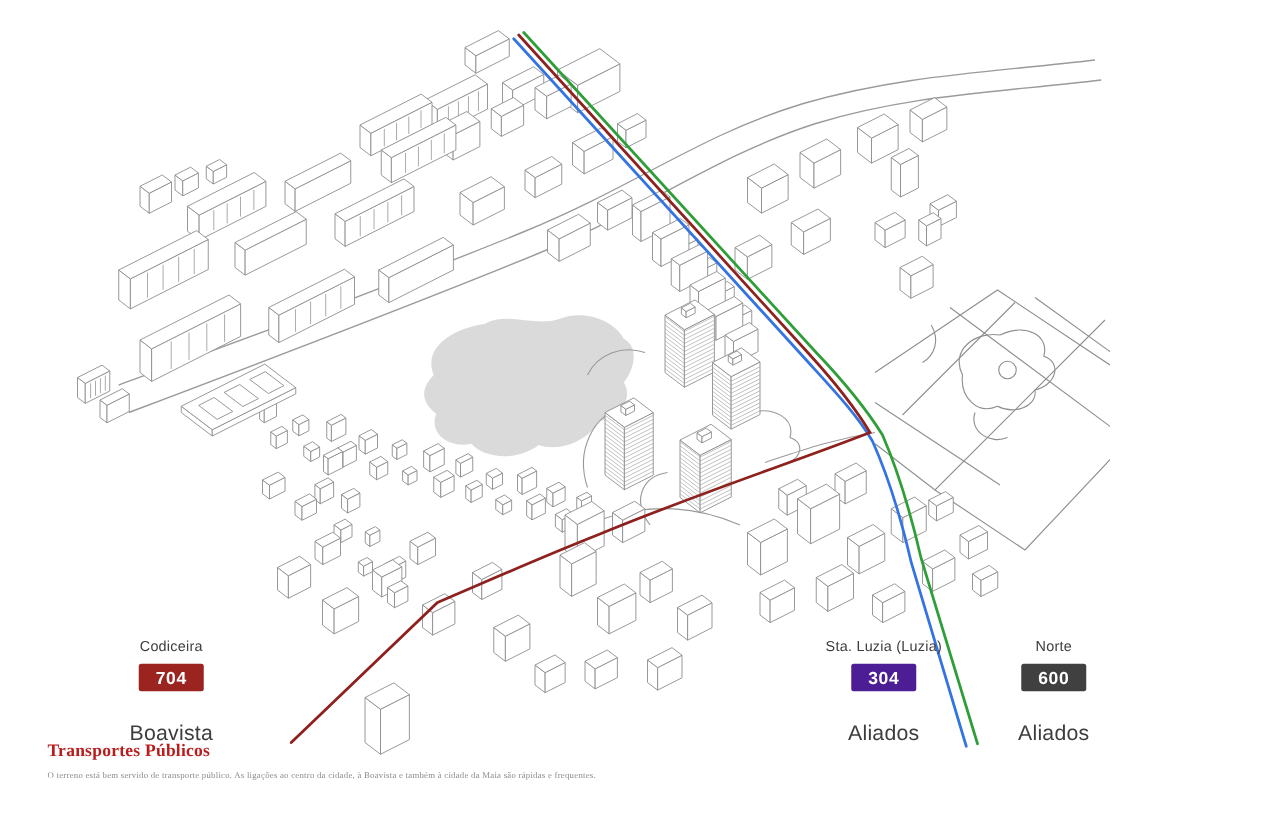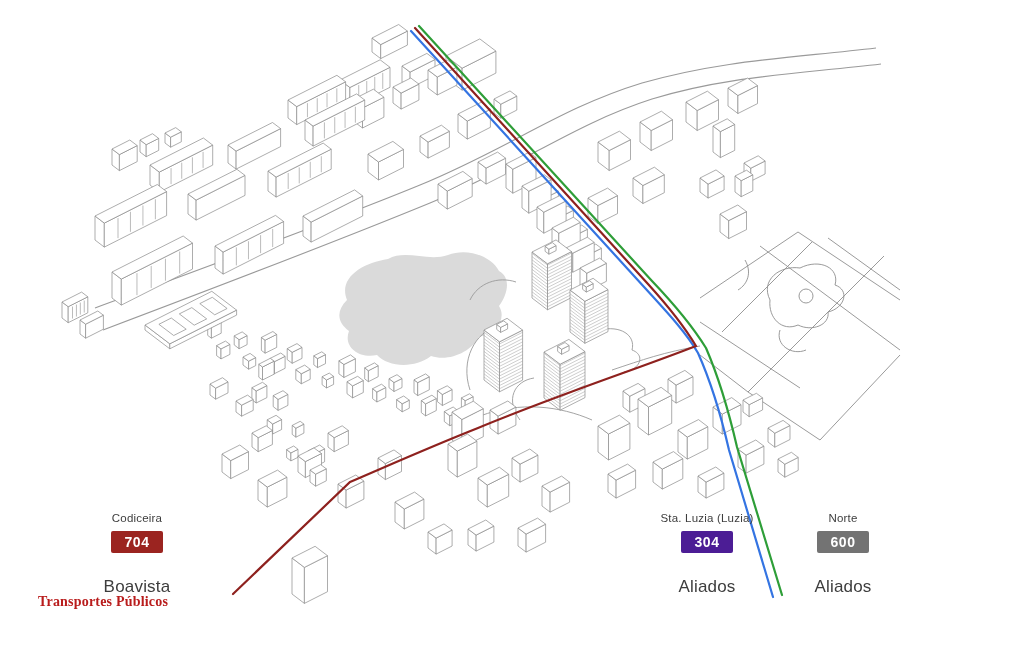--- a/index.html
+++ b/index.html
@@ -1,17 +1,17 @@
 <!DOCTYPE html>
 <html><head>
 <meta charset="utf-8">
 <style>
   html,body{margin:0;padding:0;background:#fff;}
   #stage{position:relative;width:888px;height:666px;background:#ffffff;overflow:hidden;
-         font-family:"Liberation Sans",sans-serif;padding-left:36px;}
+         font-family:"Liberation Sans",sans-serif;}
   #map{position:absolute;left:0;top:0;}
   .legend{position:absolute;top:512px;transform:translateX(-50%);text-align:center;width:180px;}
   .legend .origin{font-size:11.5px;color:#3d3d3d;letter-spacing:.2px;margin-bottom:7px;}
   .legend .badge{display:inline-block;min-width:30px;padding:3px 11px;border-radius:2px;
                  color:#fff;font-size:14px;font-weight:bold;letter-spacing:.5px;text-align:center;}
   .legend .dest{font-size:17px;color:#3d3d3d;letter-spacing:.2px;margin-top:24px;}
   #footer{position:absolute;left:38px;top:594px;width:940px;}
   #footer .title{font-family:"Liberation Serif",serif;font-weight:bold;font-size:14px;
                  color:#b91c1c;letter-spacing:.2px;}
   #footer .desc{font-family:"Liberation Serif",serif;font-size:7px;color:#8b8b8b;
@@ -593,20 +593,21 @@
   </div>
 
   <div class="legend" style="left:707px">
     <div class="origin">Sta. Luzia (Luzia)</div>
     <div class="badge" style="background-color: #4c1d95;">304</div>
     <div class="dest">Aliados</div>
   </div>
 
   <div class="legend" style="left:843px">
     <div class="origin">Norte</div>
-    <div class="badge" style="background-color: #737373;">600</div>
+    <div class="badge" style="background-color: #404040;">600</div>
     <div class="dest">Aliados</div>
   </div>
 
   <div id="footer">
     <div class="title">Transportes Públicos</div>
+    <div class="desc">O terreno está bem servido de transporte público. As ligações ao centro da cidade, à Boavista e também à cidade da Maia são rápidas e frequentes.</div>
   </div>
 </div>
 
 </body></html>

